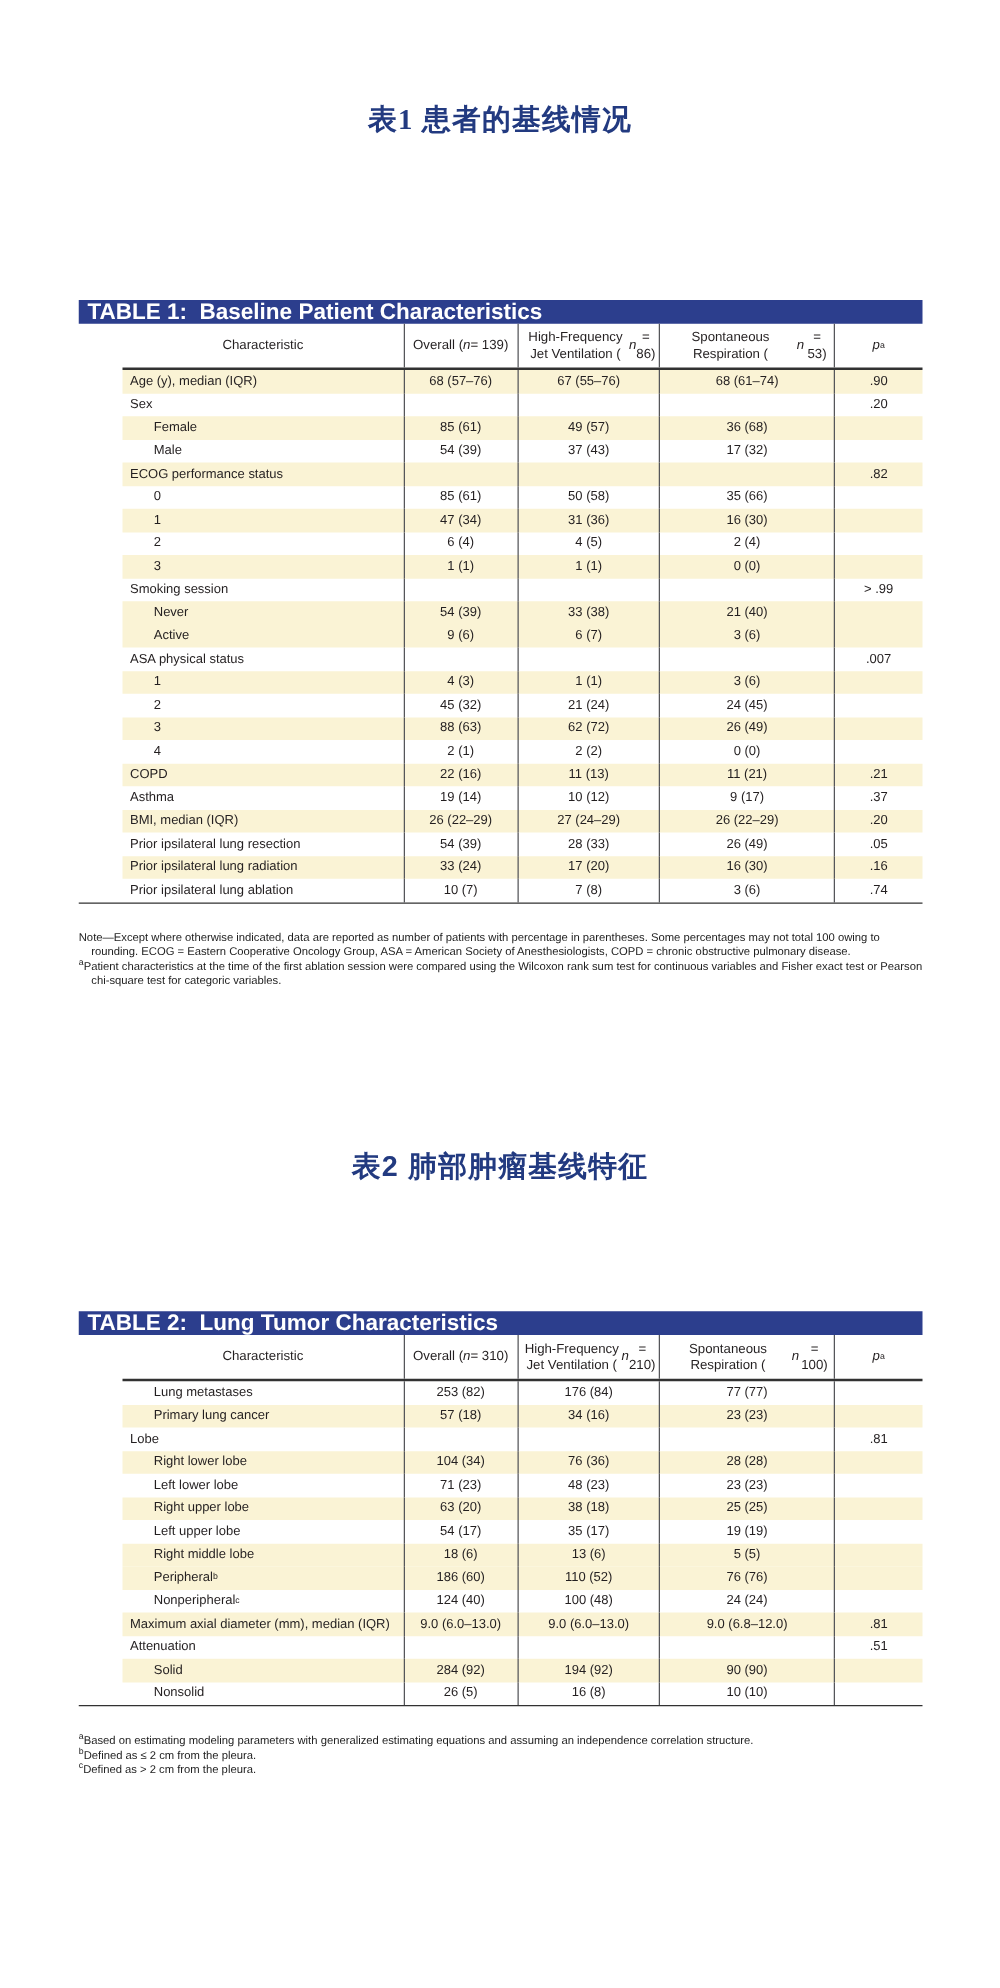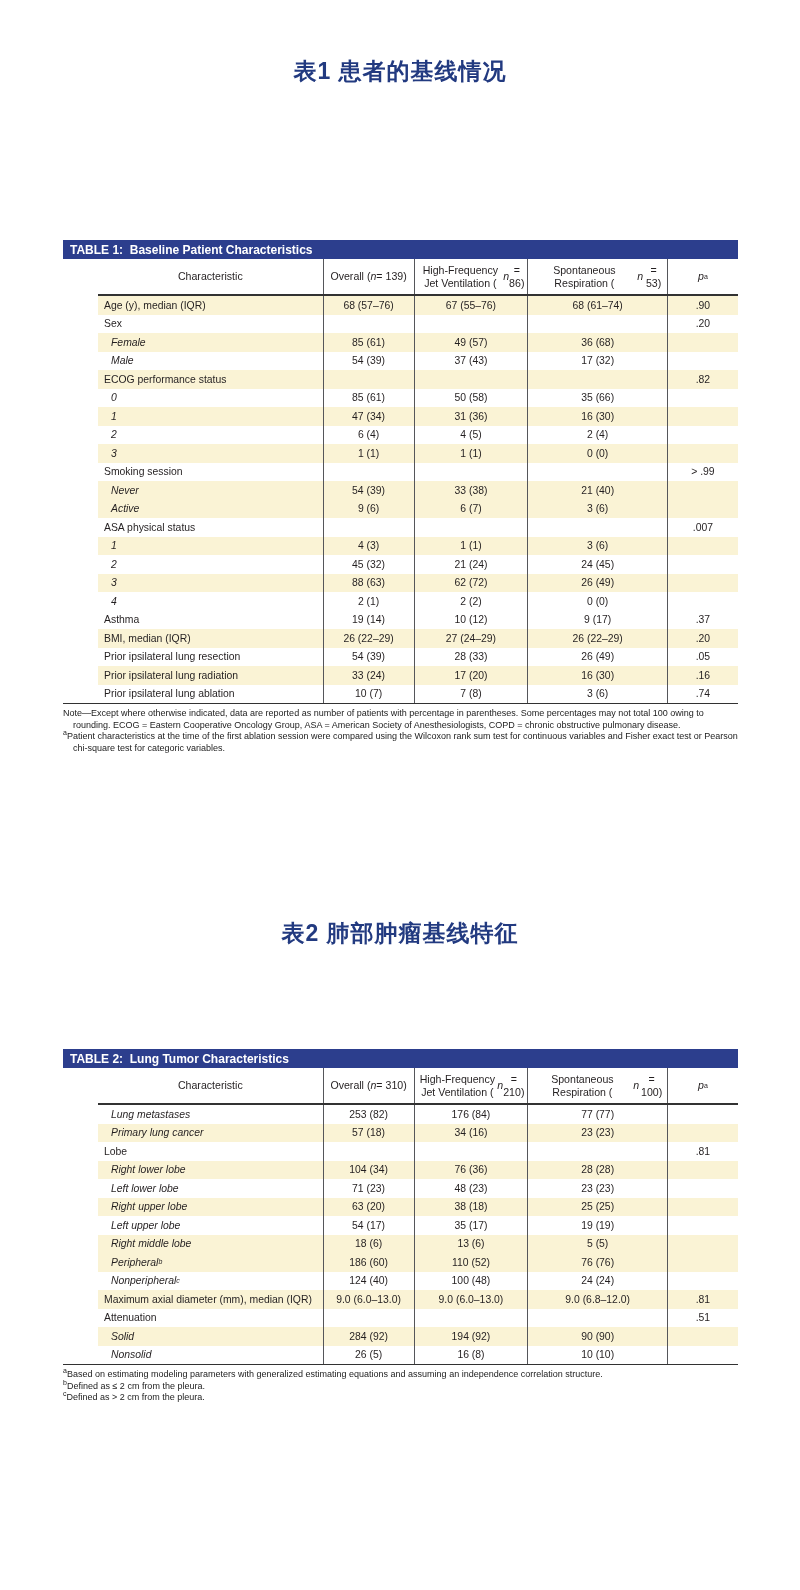--- a/index.html
+++ b/index.html
@@ -1,47 +1,47 @@
 <!DOCTYPE html>
 <html><head>
 <meta charset="utf-8">
 <style>
   html,body{margin:0;padding:0;background:#ffffff;}
   body{font-family:"Liberation Sans","DejaVu Sans",sans-serif;color:#1c1c1c;}
   #page{position:relative;width:800px;height:1590px;background:#ffffff;overflow:hidden;}
 
   .cn-title{position:absolute;left:0;width:100%;text-align:center;
     font-size:23px;font-weight:700;color:#223a80;letter-spacing:1px;}
-  #title1{top:56px;}
+  #title1{top:80px;font-family:Liberation Serif, serif;}
   #title2{top:918px;}
 
   .tbl-wrap{position:absolute;left:63px;width:675px;}
   #table-wrap-0{top:240px;}
   #table-wrap-1{top:1049px;}
 
   .title-bar{height:19px;background:#2c3e8d;color:#ffffff;display:flex;align-items:center;
-    padding-left:7px;box-sizing:border-box;font-size:12px;font-weight:700;white-space:pre-wrap;}
+    padding-left:7px;box-sizing:border-box;font-size:18px;font-weight:700;white-space:pre-wrap;}
 
   .grid-row{display:grid;grid-template-columns:35.1% 14.2% 17.8% 21.8% 11.1%;margin-left:35px;}
 
   .col-head-row{min-height:37px;border-bottom:2px solid #323232;box-sizing:border-box;}
   .th{display:flex;align-items:center;justify-content:center;text-align:center;
     font-size:10.6px;line-height:12.5px;padding:2px 3px;box-sizing:border-box;color:#231f20;}
   .th.c1,.th.c2,.th.c3,.th.c4{border-left:1px solid #55565a;}
 
   .tbody{border-bottom:1px solid #323232;}
   .trow{height:18.5px;}
   .trow.stripe{background:#faf3d5;}
   .td{display:flex;align-items:center;font-size:10.4px;color:#231f20;
     box-sizing:border-box;overflow:hidden;white-space:nowrap;}
   .td.c0{justify-content:flex-start;padding-left:6px;}
-  .td.c0.ind{padding-left:13px;font-style:italic;}
+  .td.c0.ind{padding-left:25px;}
   .td.c1,.td.c2,.td.c3,.td.c4{justify-content:center;border-left:1px solid #55565a;}
 
-  .notes{margin-top:4px;}
+  .notes{margin-top:22px;}
   .note-line{font-size:9px;line-height:11.6px;color:#1c1c1c;
     padding-left:10px;text-indent:-10px;}
   sup{font-size:7px;vertical-align:super;line-height:0;}
   i{font-style:italic;}
 </style>
 </head>
 <body>
 
 <div id="page">
 
@@ -174,20 +174,27 @@
           <div class="td c3">26 (49)</div>
           <div class="td c4"></div>
         </div>
         <div class="grid-row trow">
           <div class="td c0 ind">4</div>
           <div class="td c1">2 (1)</div>
           <div class="td c2">2 (2)</div>
           <div class="td c3">0 (0)</div>
           <div class="td c4"></div>
         </div>
+        <div class="grid-row trow stripe">
+          <div class="td c0">COPD</div>
+          <div class="td c1">22 (16)</div>
+          <div class="td c2">11 (13)</div>
+          <div class="td c3">11 (21)</div>
+          <div class="td c4">.21</div>
+        </div>
         <div class="grid-row trow">
           <div class="td c0">Asthma</div>
           <div class="td c1">19 (14)</div>
           <div class="td c2">10 (12)</div>
           <div class="td c3">9 (17)</div>
           <div class="td c4">.37</div>
         </div>
         <div class="grid-row trow stripe">
           <div class="td c0">BMI, median (IQR)</div>
           <div class="td c1">26 (22–29)</div>

